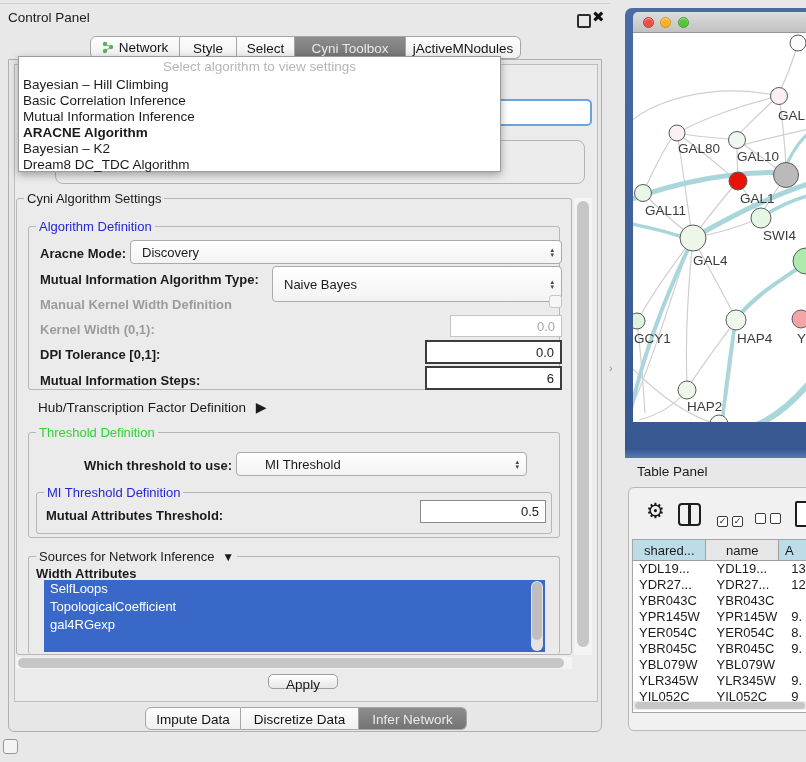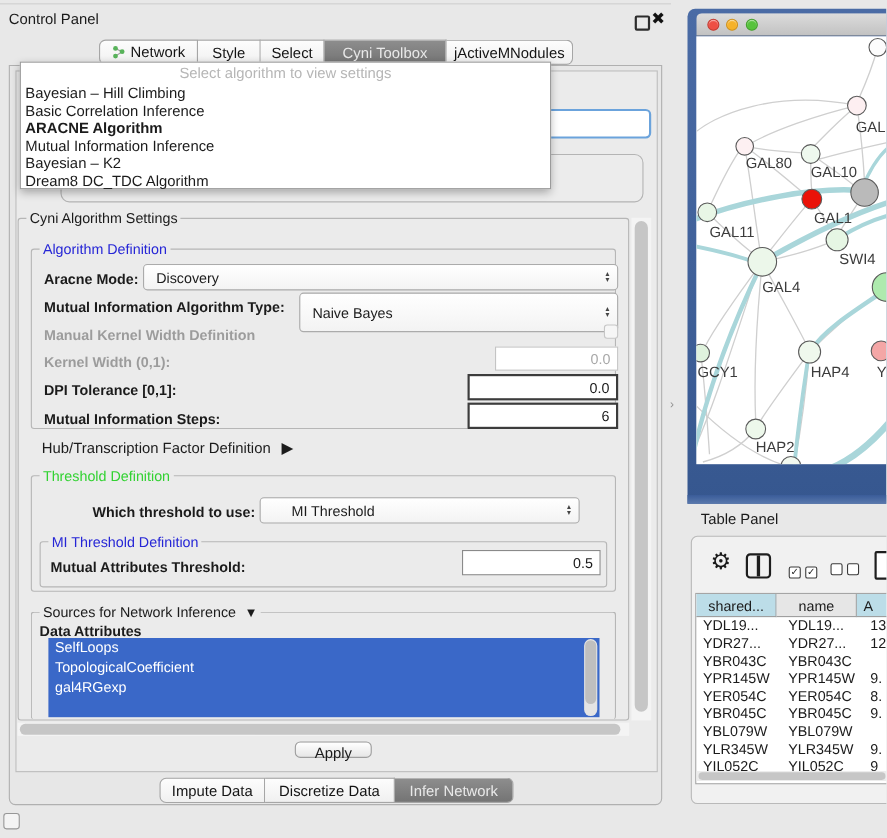--- a/index.html
+++ b/index.html
@@ -65,22 +65,22 @@
 
     <div class="abs" style="left:14px;top:64px;width:584px;height:638px;background:#ebebeb;border:1px solid #bdbdbd;box-sizing:border-box;"></div>
 
     <div class="abs" style="left:320px;top:99px;width:272px;height:27px;background:#fff;border:2px solid #6ba3dc;border-radius:5px;box-sizing:border-box;"></div>
     <div class="abs" style="left:55px;top:140px;width:530px;height:44px;background:#ececec;border:1px solid #b4b4b4;border-radius:8px;box-sizing:border-box;"></div>
 
     <div class="abs" style="left:18px;top:56px;width:483px;height:116px;background:#fff;border:1px solid #9b9b9b;box-shadow:0 3px 8px rgba(0,0,0,0.32);box-sizing:border-box;z-index:50;">
       <div style="height:20px;line-height:20px;text-align:center;color:#b6b6b6;font-size:13.5px;">Select algorithm to view settings</div>
       <div class="ddi">Bayesian – Hill Climbing</div>
       <div class="ddi">Basic Correlation Inference</div>
+      <div class="ddi">Mutual Information Inference</div>
       <div class="ddi" style="font-weight:700;">ARACNE Algorithm</div>
-      <div class="ddi">Mutual Information Inference</div>
       <div class="ddi">Bayesian – K2</div>
       <div class="ddi">Dream8 DC_TDC Algorithm</div>
     </div>
 
     <div class="groupbox" style="left:16px;top:198px;width:556px;height:457px;"></div>
     <div class="grouptitle" style="left:24px;top:192px;">Cyni Algorithm Settings</div>
 
     <div class="groupbox" style="left:28px;top:226px;width:532px;height:164px;"></div>
     <div class="grouptitle" style="left:36px;top:220px;color:#2626d6;">Algorithm Definition</div>
 
@@ -125,21 +125,21 @@
     <div class="groupbox" style="left:36px;top:492px;width:516px;height:42px;"></div>
     <div class="grouptitle" style="left:44px;top:486px;color:#2626d6;">MI Threshold Definition</div>
     <div class="lbl" style="left:46px;top:508px;">Mutual Attributes Threshold:</div>
     <div class="field" style="left:420px;top:500px;width:126px;height:23px;border:1px solid #8a8a8a;">0.5</div>
 
     <div class="groupbox" style="left:28px;top:556px;width:532px;height:98px;border-bottom:none;"></div>
     <div class="abs" style="left:36px;top:549px;font-size:13px;background:#ebebeb;padding:0 3px;">
       <span>Sources for Network Inference</span>
       <span style="font-size:12px;margin-left:4px;">▼</span>
     </div>
-    <div class="lbl" style="left:36px;top:566px;">Data Attributes</div>
+    <div class="lbl" style="left:36px;top:566px;">Width Attributes</div>
 
     <div class="abs" style="left:44px;top:580px;width:501px;height:72px;background:#3a68c8;overflow:hidden;">
       <div class="listitem">SelfLoops</div>
       <div class="listitem">TopologicalCoefficient</div>
       <div class="listitem">gal4RGexp</div>
     </div>
     <div class="abs" style="left:531px;top:581px;width:12px;height:70px;background:#e4e4e4;border-radius:6px;">
       <div style="position:absolute;left:1px;top:1px;width:10px;height:58px;background:#bfbfbf;border-radius:5px;"></div>
     </div>
 

